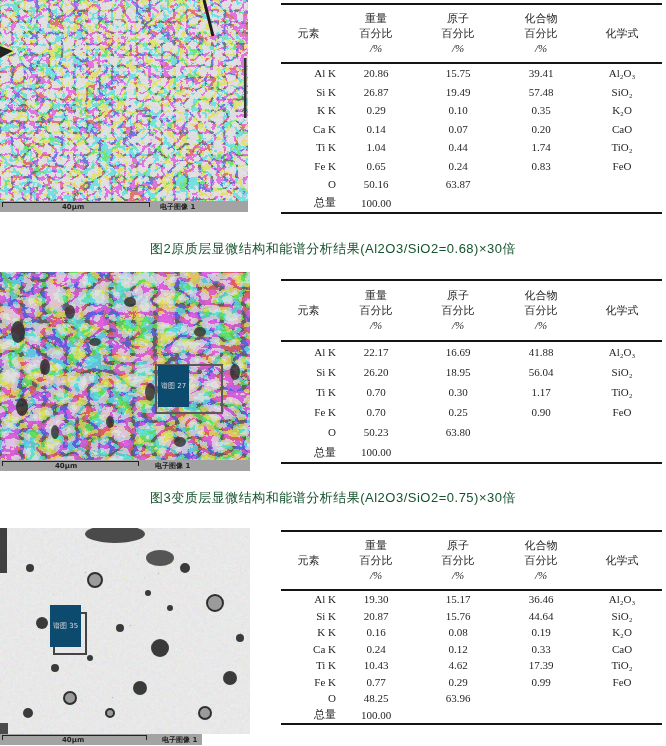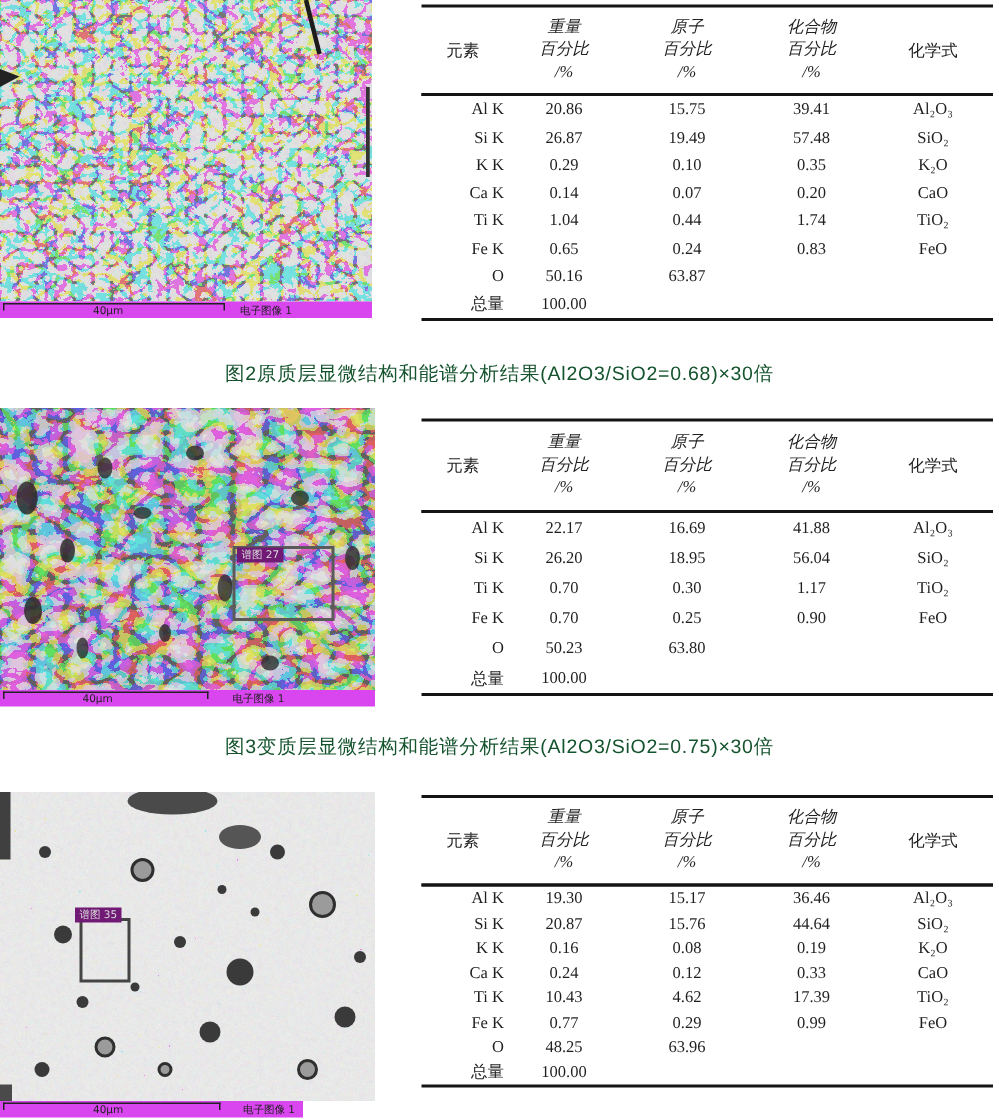--- a/index.html
+++ b/index.html
@@ -1,41 +1,41 @@
 <!DOCTYPE html>
 <html><head>
 <meta charset="utf-8">
 <style>
   html,body{margin:0;padding:0;}
   body{width:666px;height:746px;position:relative;background:#ffffff;overflow:hidden;
        font-family:"Liberation Sans",sans-serif;}
   
   .fig{position:absolute;left:0;}
   .micro{display:block;}
-  .strip{position:relative;background:#d946ef;height:11px;overflow:hidden;}
+  .strip{position:relative;background:#a3a3a3;height:11px;overflow:hidden;font-weight:bold;}
   .sbar{position:absolute;left:2px;top:1px;height:4px;
         border-top:1px solid #222;border-left:1px solid #222;border-right:1px solid #222;}
   .stx{position:absolute;top:2px;font-size:7px;line-height:9px;color:#222;white-space:nowrap;
        font-family:"DejaVu Sans",sans-serif;}
   .annbox{position:absolute;border:2px solid #5a5a5a;background:transparent;}
-  .annlabel{position:absolute;background:#701a75;color:#dcdcdc;font-size:7px;line-height:10px;
-            padding:0 3px;white-space:nowrap;font-family:"DejaVu Sans",sans-serif;}
+  .annlabel{position:absolute;background:#0c4a6e;color:#dcdcdc;font-size:7px;line-height:10px;
+            padding:16px 3px;white-space:nowrap;font-family:"DejaVu Sans",sans-serif;}
   
   .caption{position:absolute;left:0;width:100%;text-align:center;font-size:13px;
            color:#14532d;letter-spacing:0.5px;}
   
   .etable{position:absolute;left:281px;width:381px;
           border-top:2px solid #141414;border-bottom:2px solid #141414;}
   .etable table{width:100%;border-collapse:collapse;table-layout:fixed;
                 font-family:"Liberation Serif",serif;color:#1f1f1f;}
   .etable thead tr{border-bottom:2px solid #141414;}
   .etable th{font-weight:normal;font-size:11px;vertical-align:middle;padding:0;text-align:center;}
   .etable td{font-size:11px;text-align:center;padding:0;vertical-align:middle;}
   .etable td.el{text-align:right;padding-left:16px;}
-  .hline{line-height:15px;text-align:center;font-style:italic;}
+  .hline{line-height:15px;text-align:center;}
   .pct{font-style:italic;}
   .c-el{width:55px}.c-w{width:80px}.c-a{width:84px}.c-c{width:82px}.c-f{width:80px}
   .t1 thead tr{height:58px}.t1 td{height:18.5px}
   .t2 thead tr{height:60px}.t2 td{height:20px}
   .t3 thead tr{height:58px}.t3 td{height:16.5px}
 </style>
 </head>
 <body>
 
 <div class="fig" style="top:0;width:248px">

